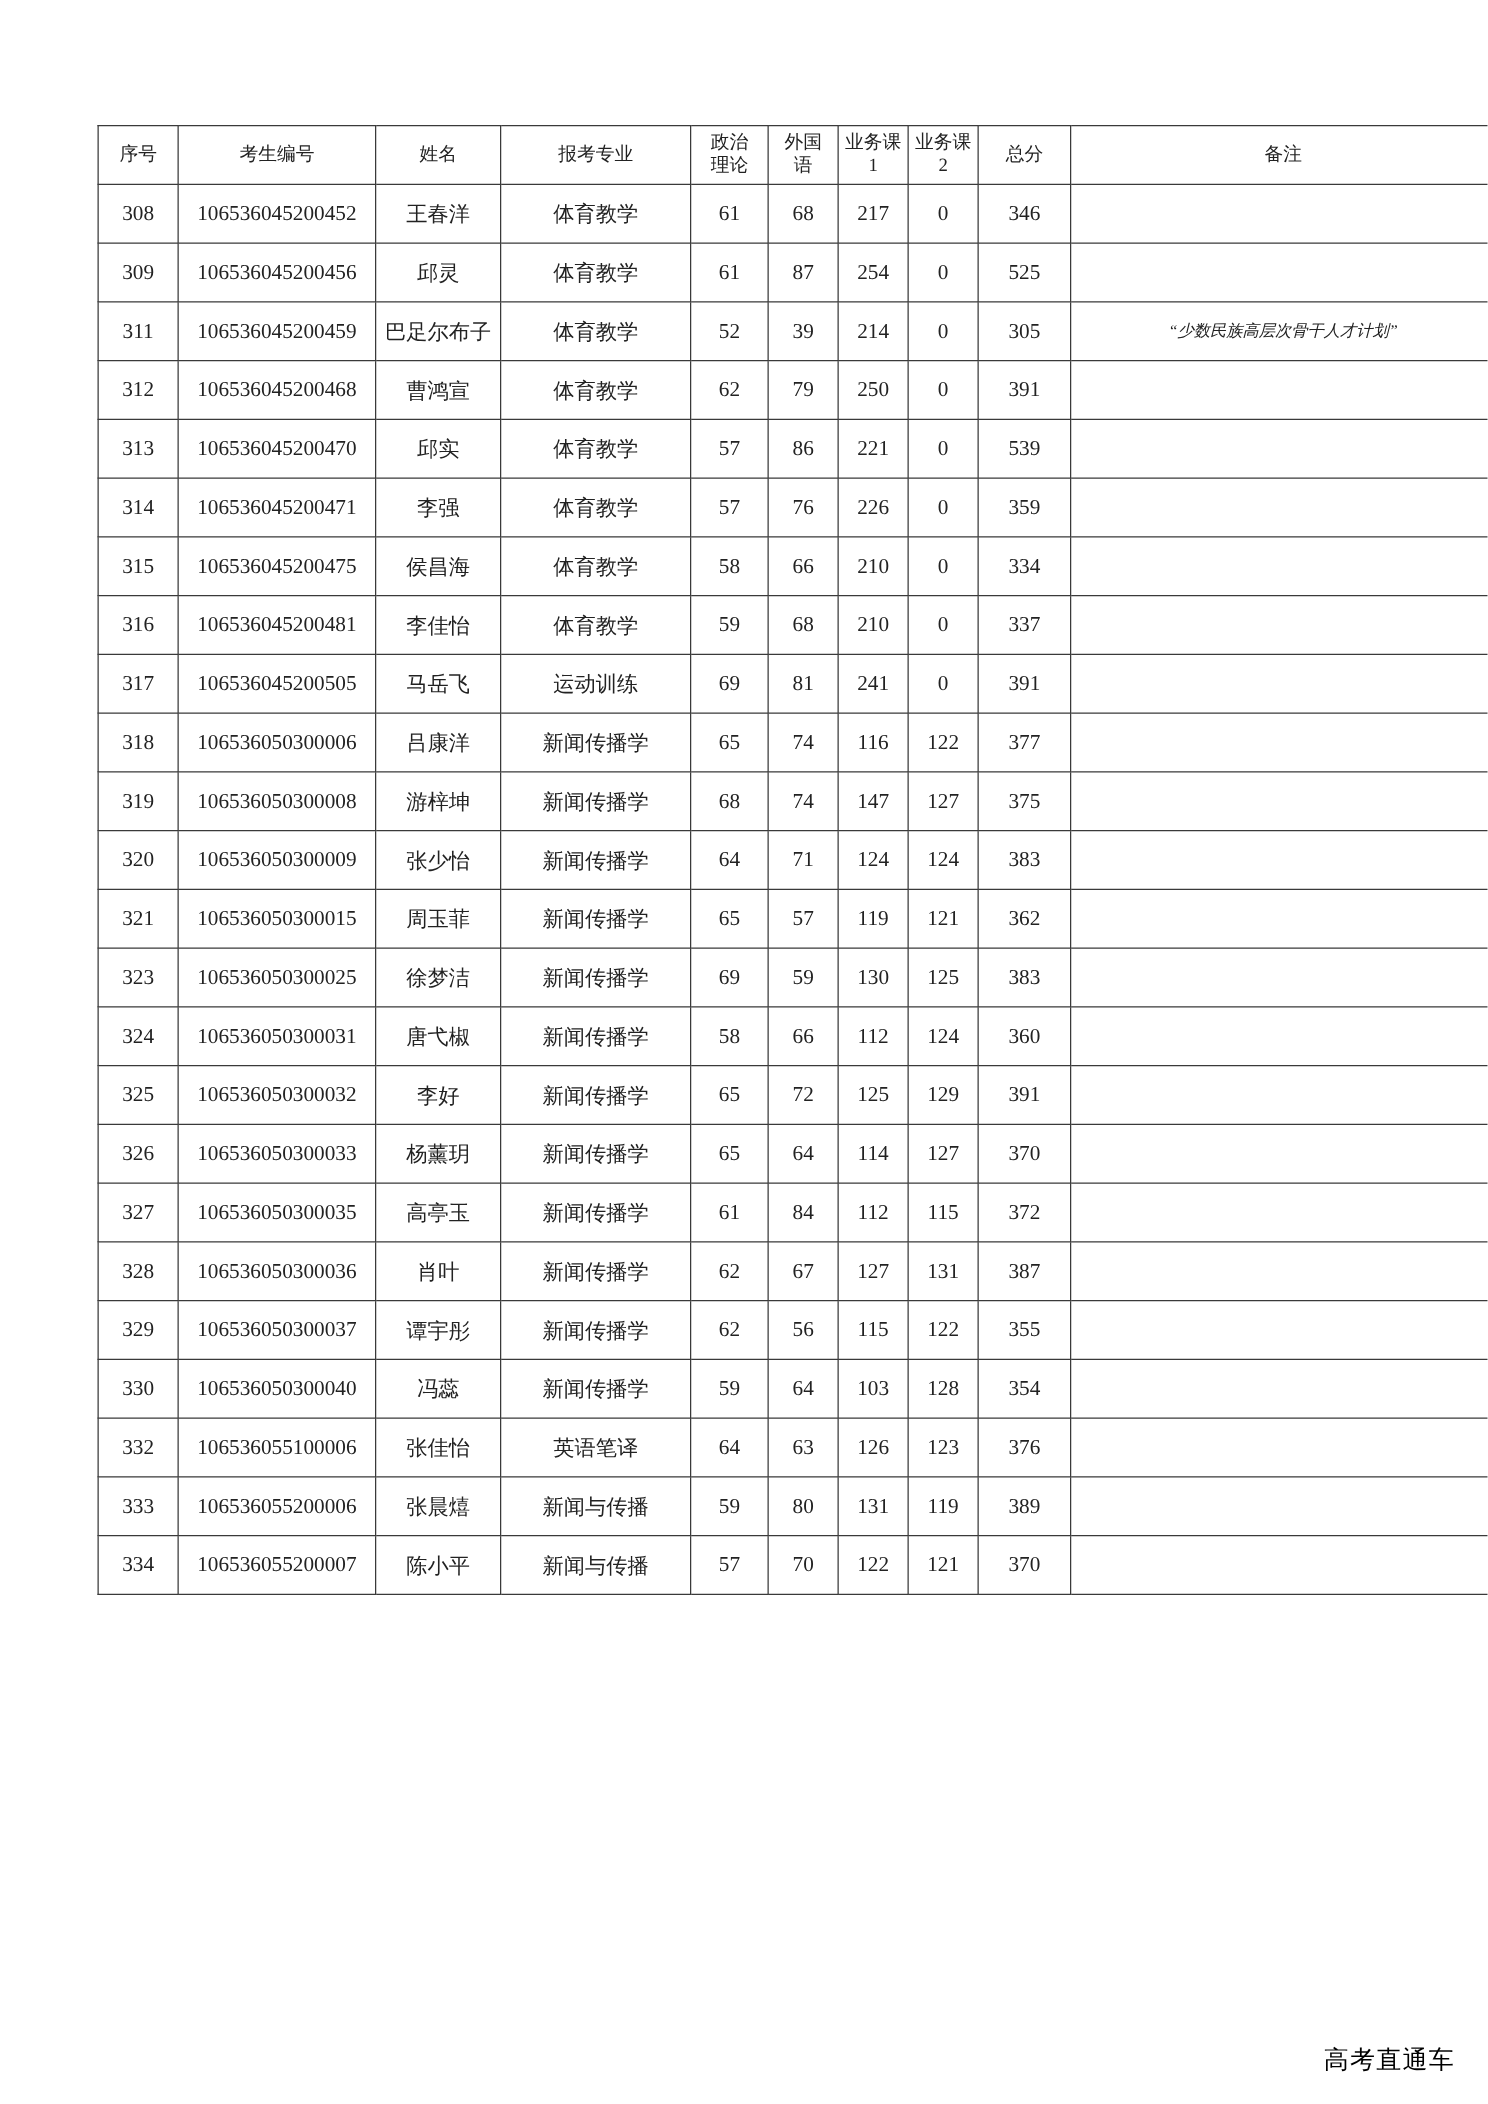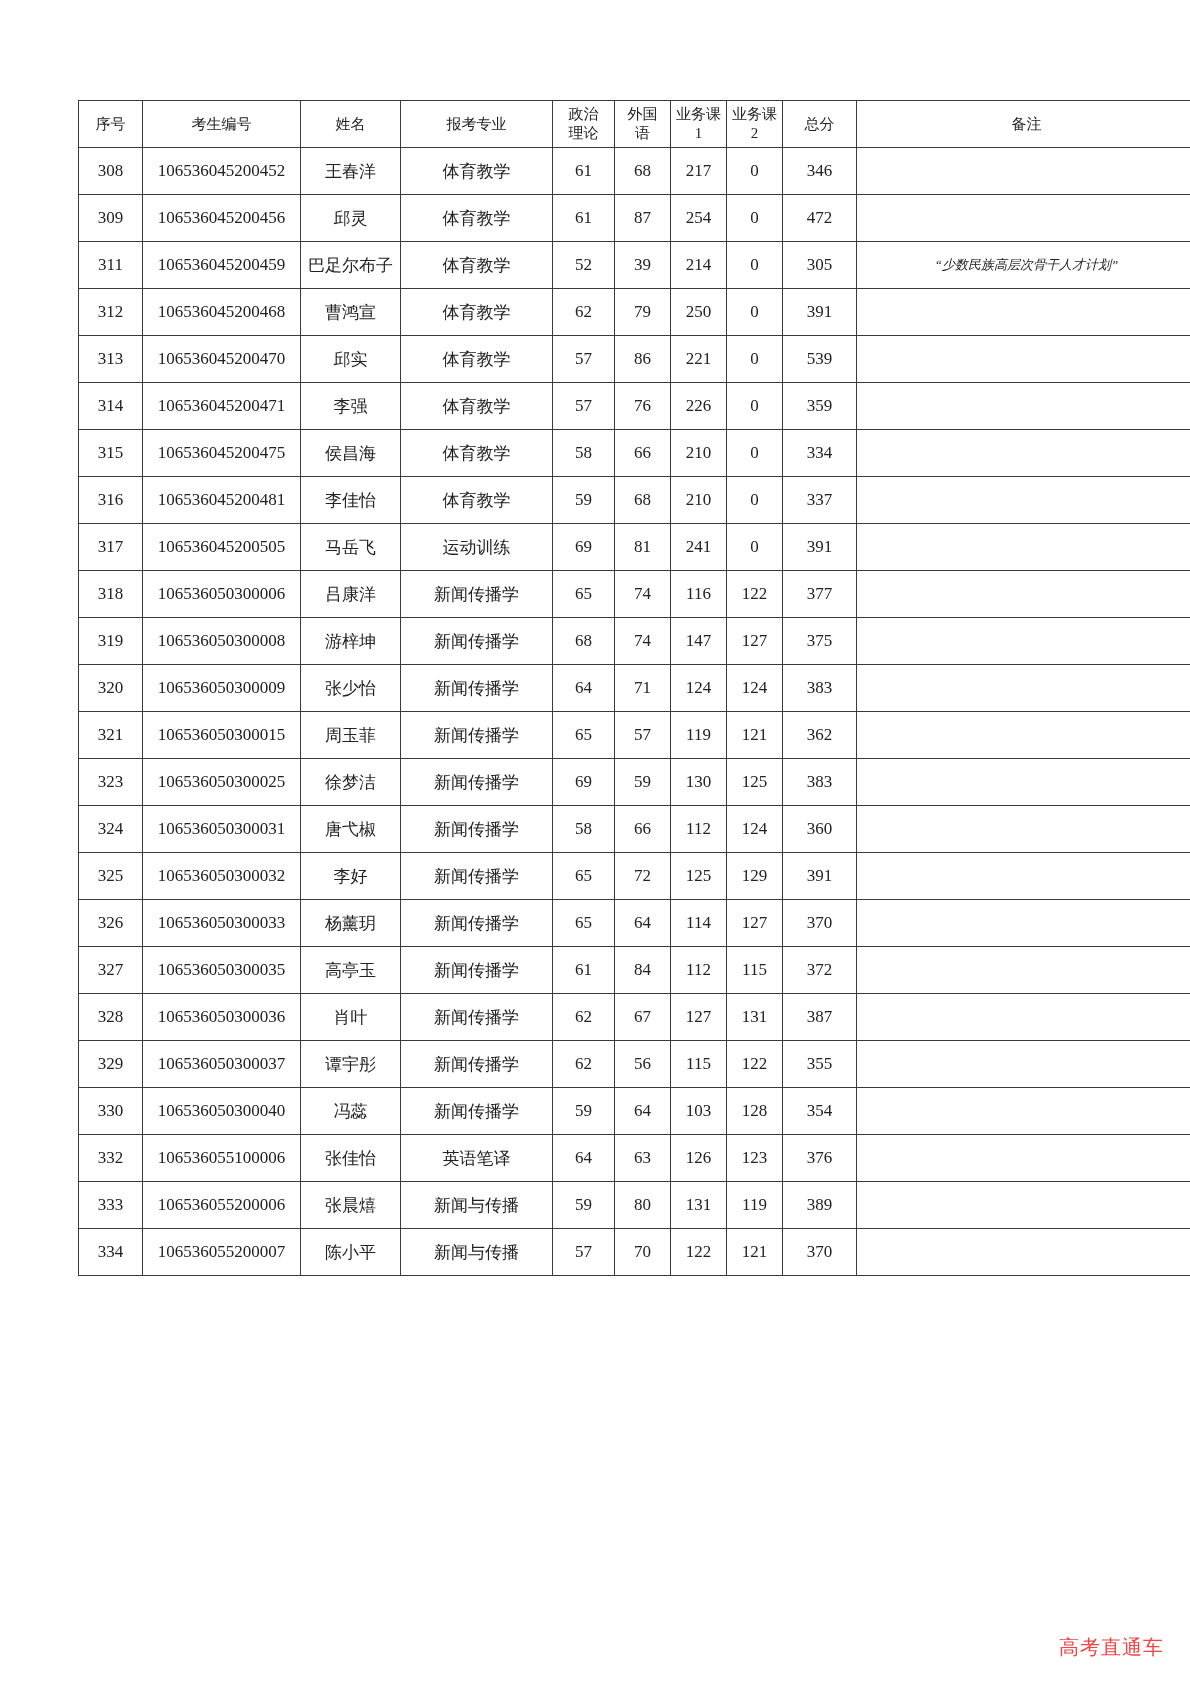--- a/index.html
+++ b/index.html
@@ -48,21 +48,21 @@
   }
   .score-table td.remark {
     font-size: 13px;
     font-style: italic;
   }
   .watermark {
     position: absolute;
     right: 26px;
     bottom: 22px;
     font-size: 20px;
-    color: #ef4444;
+    color: #000000;
     font-family: Liberation Serif, serif;
     letter-spacing: 1px;
   }
 </style>
 </head>
 <body>
 
 <div class="page">
   <table class="score-table">
     <colgroup>
@@ -110,21 +110,21 @@
         </tr>
         <tr>
           <td>309</td>
           <td>106536045200456</td>
           <td>邱灵</td>
           <td>体育教学</td>
           <td>61</td>
           <td>87</td>
           <td>254</td>
           <td>0</td>
-          <td>472</td>
+          <td>525</td>
           <td class="remark"></td>
         </tr>
         <tr>
           <td>311</td>
           <td>106536045200459</td>
           <td>巴足尔布子</td>
           <td>体育教学</td>
           <td>52</td>
           <td>39</td>
           <td>214</td>

